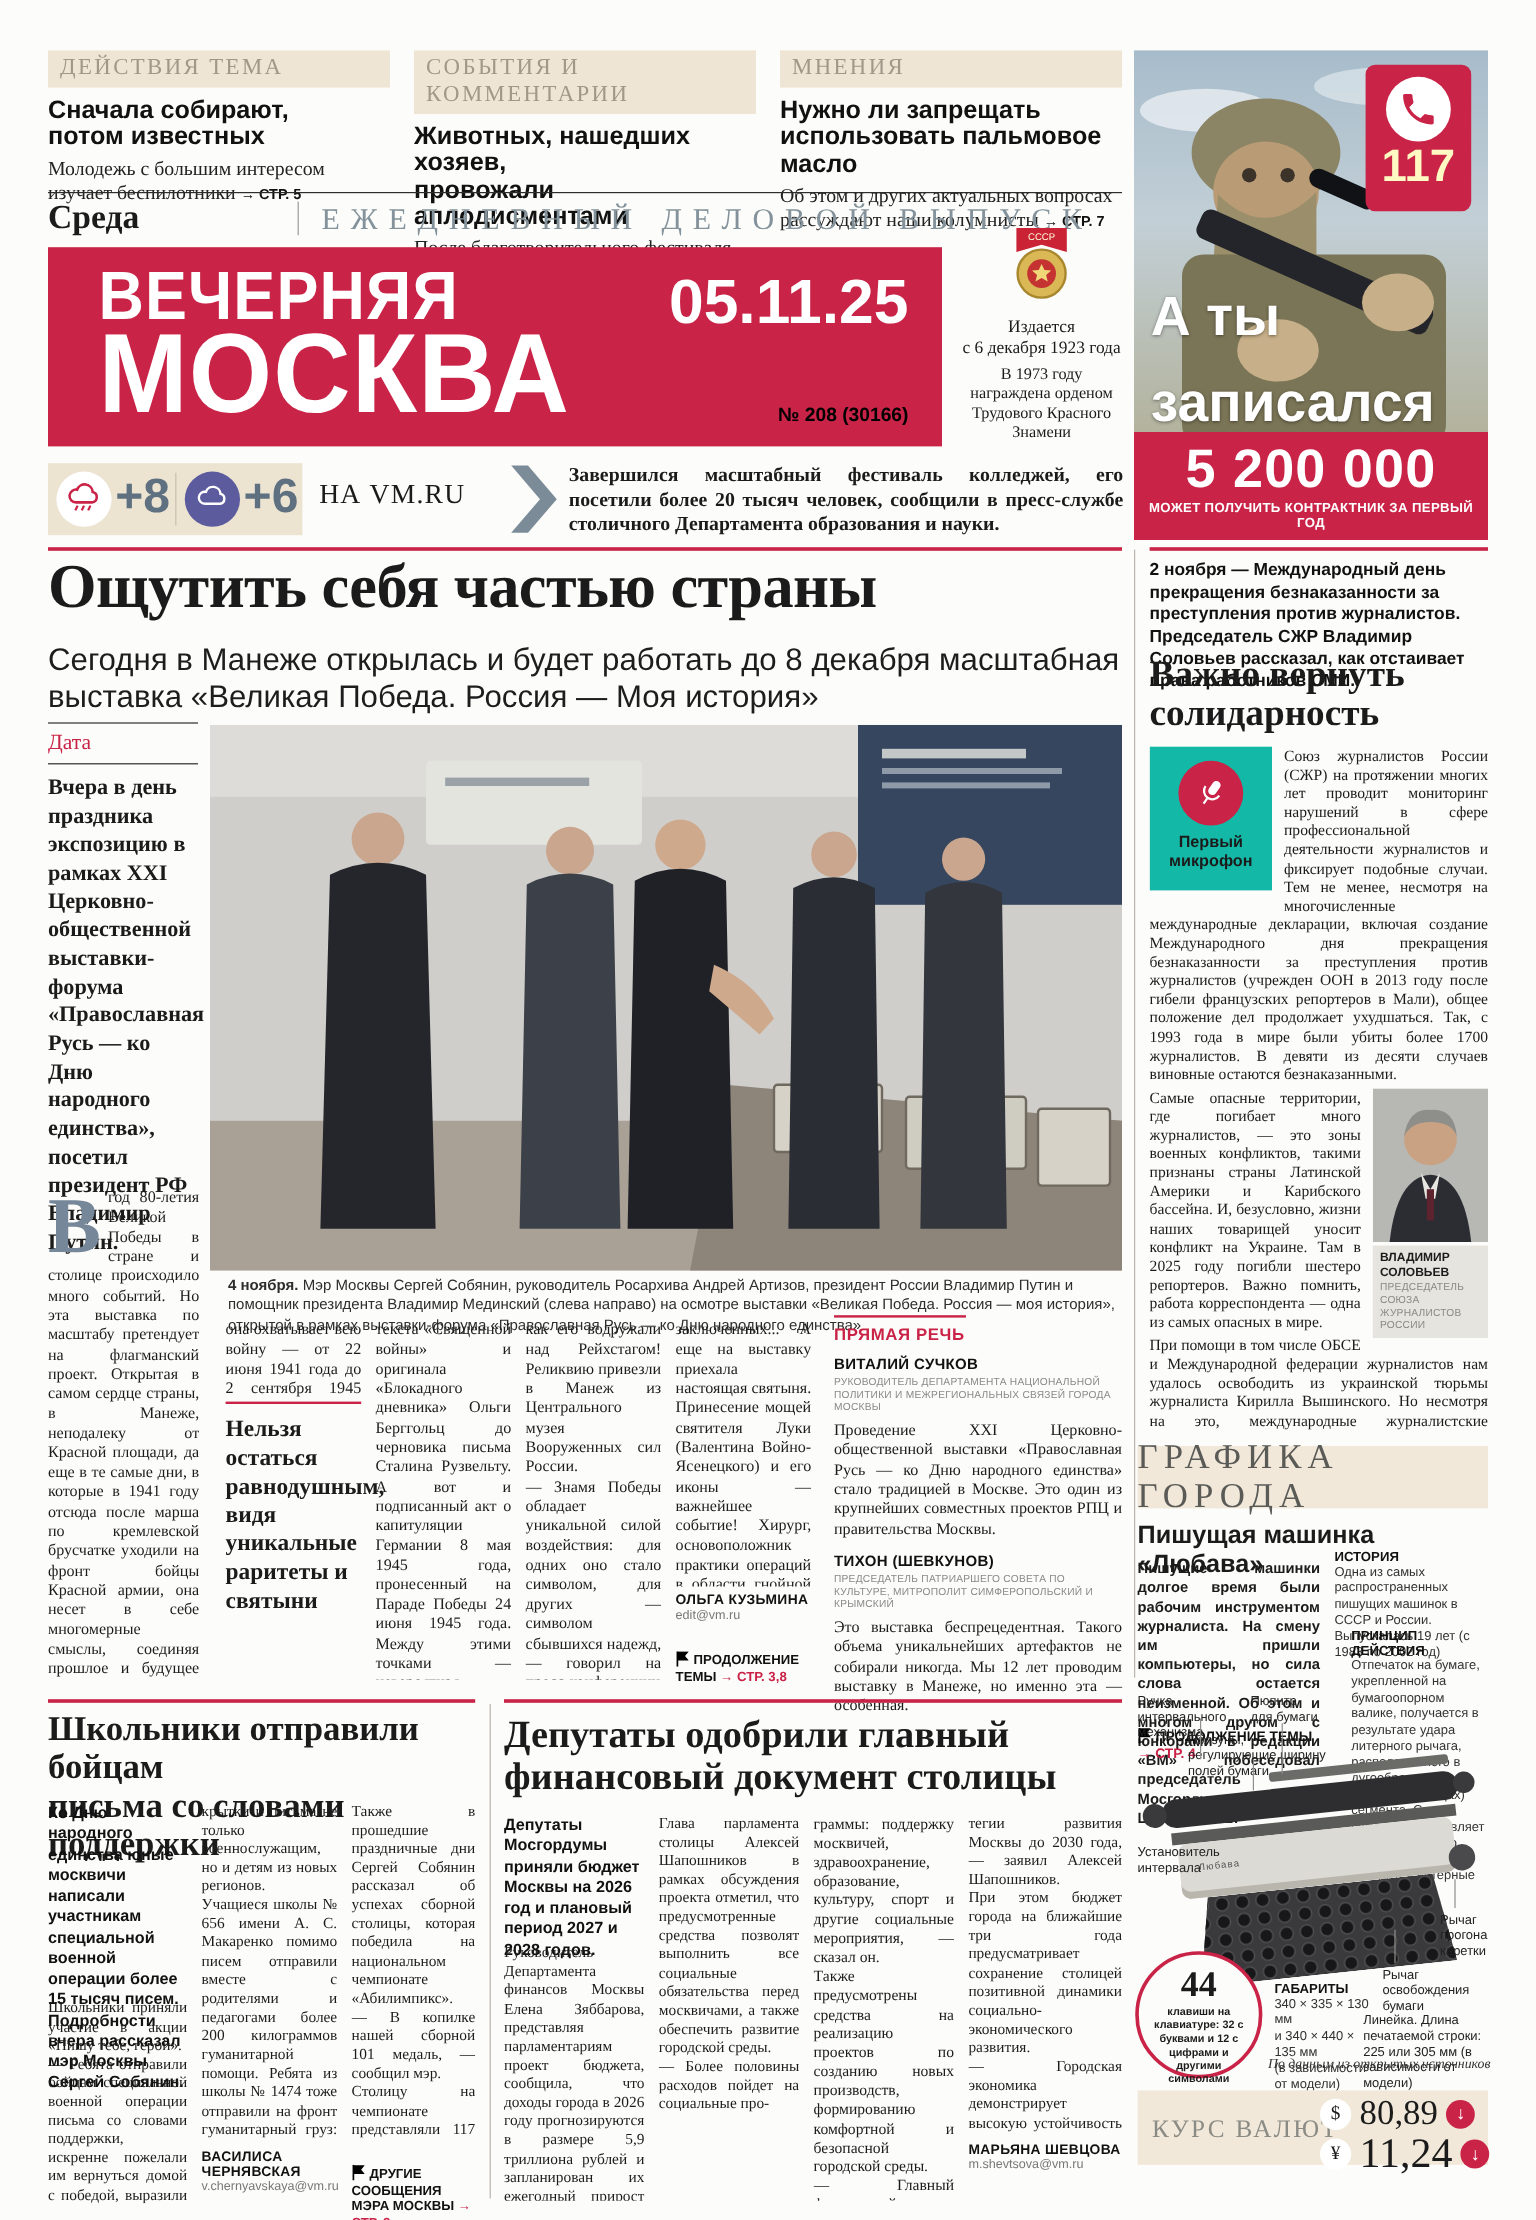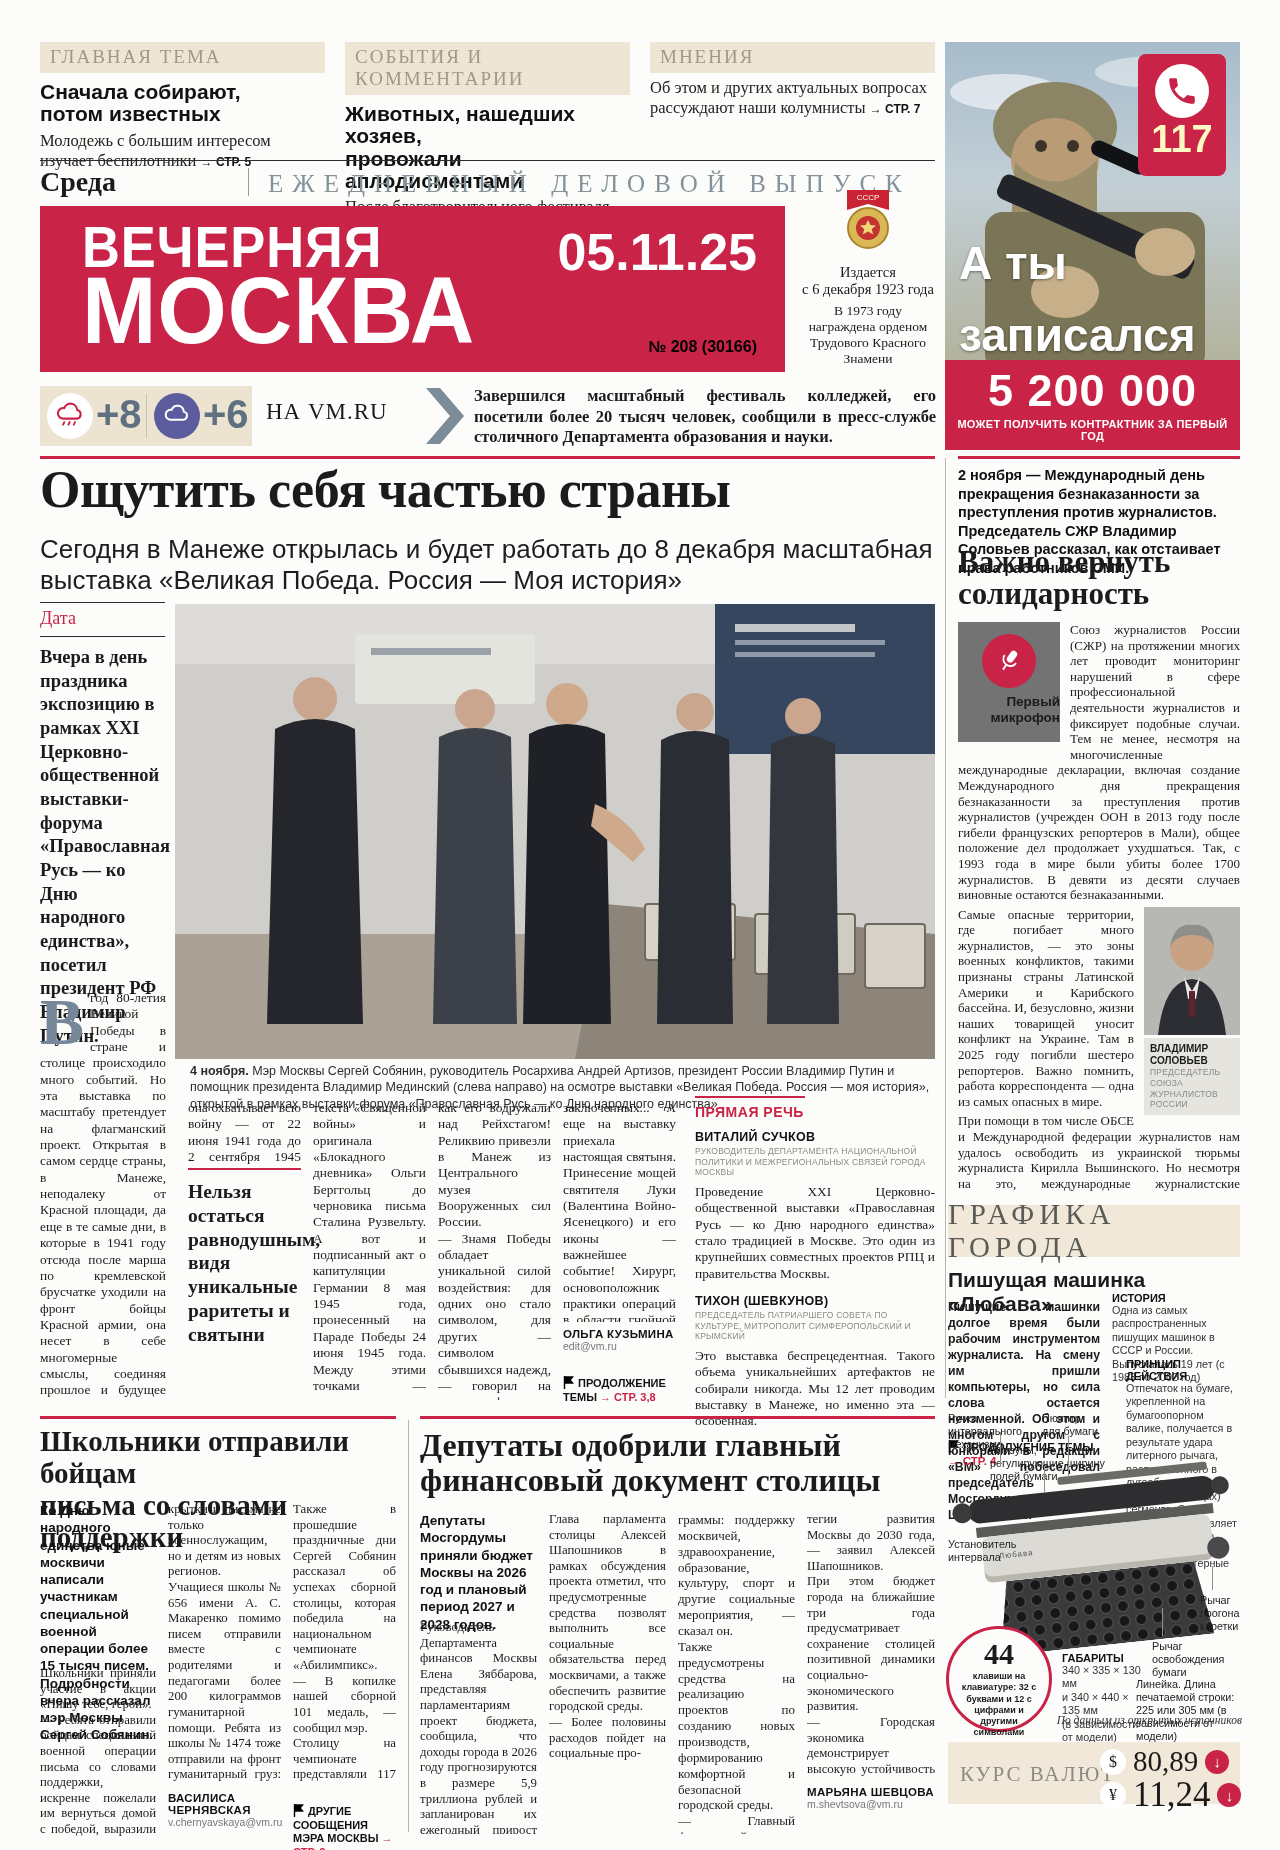--- a/index.html
+++ b/index.html
@@ -31,33 +31,35 @@
   .info-text{font-family:"Liberation Sans",sans-serif;font-size:10.8px;line-height:1.25;color:#333;}
   .callout{font-family:"Liberation Sans",sans-serif;font-size:10.8px;line-height:1.2;color:#222;}
   .cline{position:absolute;background:#8f8f8b;}
 </style>
 </head>
 <body>
 
 <div class="page">
 
   <div class="abs" style="left:40px;top:42px;width:285px;">
-    <div class="rubric-band">ГЛАВНАЯ ТЕМА</div>
+    <div class="rubric-band">ДЕЙСТВИЯ ТЕМА</div>
     <div class="teaser-h pre" style="margin-top:8px;">Сначала собирают,
 потом известных</div>
     <div class="teaser-d" style="margin-top:5px;"><span>Молодежь с большим интересом изучает беспилотники</span> <span class="pageref">→ СТР. 5</span></div>
   </div>
   <div class="abs" style="left:345px;top:42px;width:285px;">
     <div class="rubric-band">СОБЫТИЯ И КОММЕНТАРИИ</div>
     <div class="teaser-h pre" style="margin-top:8px;">Животных, нашедших хозяев,
 провожали аплодисментами</div>
     <div class="teaser-d" style="margin-top:5px;"><span>После благотворительного фестиваля новый дом обрели более 150 кошек и собак</span> <span class="pageref">→ СТР. 6</span></div>
   </div>
   <div class="abs" style="left:650px;top:42px;width:285px;">
     <div class="rubric-band">МНЕНИЯ</div>
+    <div class="teaser-h pre" style="margin-top:8px;">Нужно ли запрещать
+использовать пальмовое масло</div>
     <div class="teaser-d" style="margin-top:5px;"><span>Об этом и других актуальных вопросах рассуждают наши колумнисты</span> <span class="pageref">→ СТР. 7</span></div>
   </div>
 
   <div class="abs" style="left:945px;top:42px;width:295px;height:408px;">
     <div class="abs" style="left:0;top:0;width:295px;height:318px;overflow:hidden;background:linear-gradient(180deg,#a7bccb 0%,#c2cfd6 45%,#b3b39d 100%);">
       <svg width="295" height="318" viewBox="0 0 295 318">
         <ellipse cx="60" cy="50" rx="55" ry="18" fill="#e8eef2" opacity=".8"></ellipse>
         <ellipse cx="210" cy="30" rx="60" ry="16" fill="#e8eef2" opacity=".6"></ellipse>
         <ellipse cx="110" cy="85" rx="62" ry="45" fill="#8b8566"></ellipse>
         <ellipse cx="110" cy="118" rx="44" ry="42" fill="#b99c76"></ellipse>
@@ -213,21 +215,21 @@
     <div class="cap-role" style="margin-top:2px;">ПРЕДСЕДАТЕЛЬ ПАТРИАРШЕГО СОВЕТА ПО КУЛЬТУРЕ, МИТРОПОЛИТ СИМФЕРОПОЛЬСКИЙ И КРЫМСКИЙ</div>
     <div class="just" style="font-size:13.4px;line-height:1.22;margin-top:6px;">Это выставка беспрецедентная. Такого объема уникальнейших артефактов не собирали никогда. Мы 12 лет проводим выставку в Манеже, но именно эта — особенная.</div>
   </div>
 
   <div class="abs gvline" style="left:945px;top:458px;height:940px;"></div>
   <div class="abs redrule" style="left:958px;top:456px;width:282px;"></div>
   <div class="abs lede" style="left:958px;top:466px;width:282px;">2 ноября — Международный день прекращения безнаказанности за преступления против журналистов. Председатель СЖР Владимир Соловьев рассказал, как отстаивает права работников СМИ.</div>
   <div class="abs pre" style="left:958px;top:546px;width:282px;font-weight:bold;font-size:31px;line-height:1.02;">Важно вернуть
 солидарность</div>
   <div class="abs" style="left:958px;top:622px;width:282px;height:572px;overflow:hidden;font-size:13px;line-height:1.2;text-align:justify;">
-    <div style="float:left;width:102px;height:120px;background:#737373;margin:0 10px 6px 0;text-align:right;">
+    <div style="float:left;width:102px;height:120px;background:#14b8a6;margin:0 10px 6px 0;text-align:center;">
       <div class="circle-red" style="width:54px;height:54px;margin:12px auto 6px;">
         <svg width="28" height="28" viewBox="0 0 24 24">
             <g transform="rotate(35 12 12)">
               <rect x="9" y="2" width="6" height="11" rx="3" fill="#fff"></rect>
               <path d="M6 10a6 6 0 0 0 12 0" fill="none" stroke="#fff" stroke-width="1.6"></path>
               <line x1="12" y1="16" x2="12" y2="21" stroke="#fff" stroke-width="1.6"></line>
             </g>
           </svg>
       </div>
       <div class="sans pre" style="font-weight:bold;font-size:13.5px;line-height:1.15;">Первый

